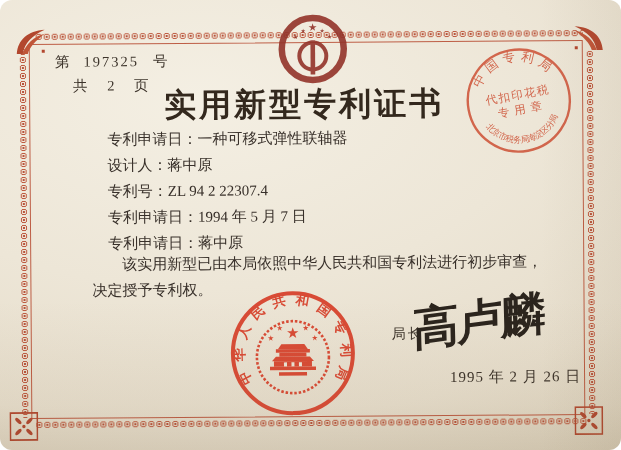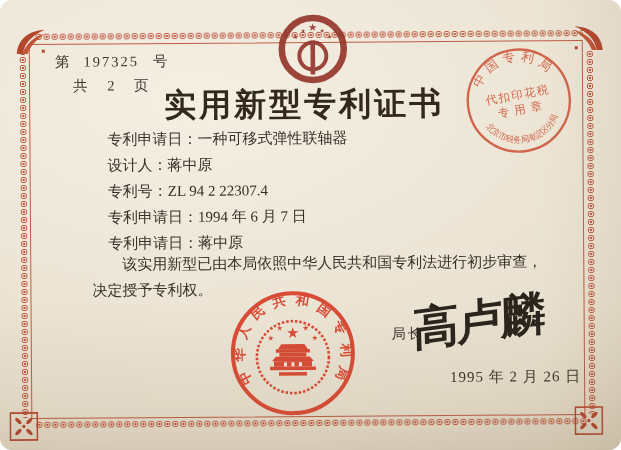--- a/index.html
+++ b/index.html
@@ -153,21 +153,21 @@
       <div class="row">
         <span>专利申请日：</span><span>一种可移式弹性联轴器</span>
       </div>
       <div class="row">
         <span>设计人：</span><span>蒋中原</span>
       </div>
       <div class="row">
         <span>专利号：</span><span>ZL 94 2 22307.4</span>
       </div>
       <div class="row">
-        <span>专利申请日：</span><span>1994 年 6 月 7 日</span>
+        <span>专利申请日：</span><span>1994 年 5 月 7 日</span>
       </div>
       <div class="row">
         <span>专利申请日：</span><span>蒋中原</span>
       </div>
     </div>
 
     <div class="statement">该实用新型已由本局依照中华人民共和国专利法进行初步审查，决定授予专利权。</div>
 
     <div class="office-seal">
       <svg width="130" height="130" viewBox="-65 -65 130 130">

